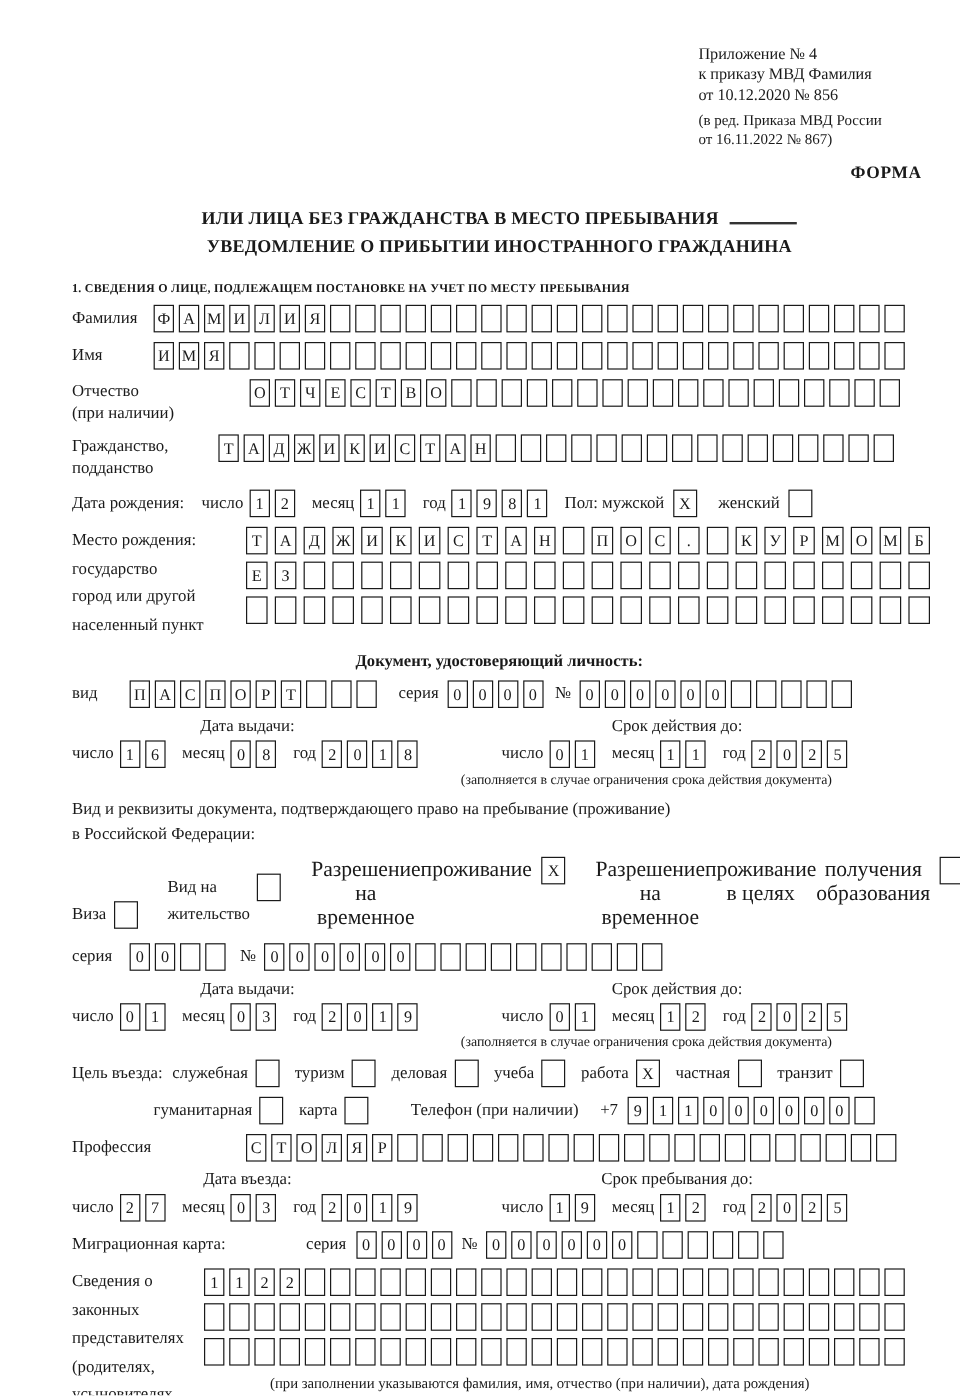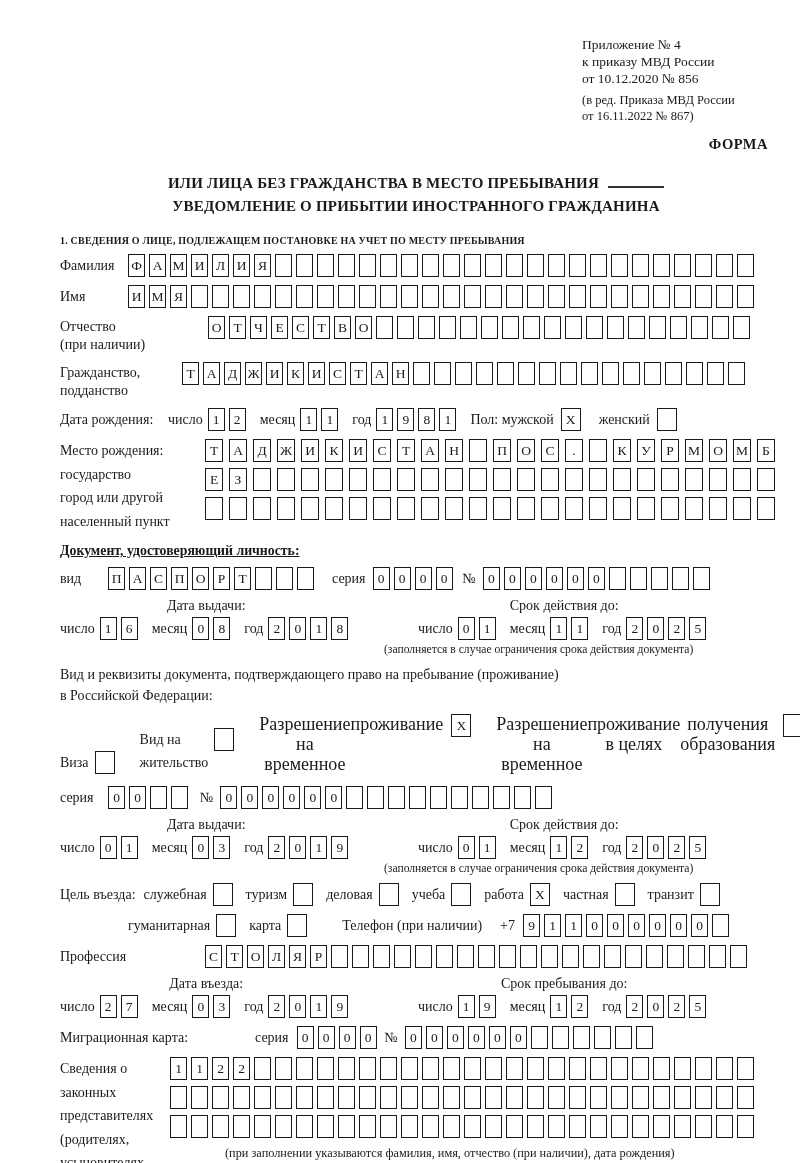--- a/index.html
+++ b/index.html
@@ -40,21 +40,21 @@
   .date-line { display:flex; align-items:center; }
   .dlbl { font-size:14px; margin:0 5px 0 10px; }
   .date-line .dlbl:first-child { margin-left:0; }
 
   .two-col { display:flex; margin-top:8px; }
   .col-left { width:358px; flex:none; }
   .fit { width:fit-content; }
   .col-head { text-align:center; font-size:14px; margin-bottom:3px; }
   .note { font-size:11.6px; margin-top:3px; margin-left:-34px; white-space:nowrap; }
 
-  .doc-heading { text-align:left; font-weight:bold; font-size:13.8px; margin-top:10px;text-decoration:underline; }
+  .doc-heading { text-align:center; font-weight:bold; font-size:13.8px; margin-top:10px; }
   .intro { font-size:14px; line-height:21px; margin-top:8px; }
 
   .options-row { display:flex; align-items:flex-end; gap:21px; margin-top:8px; }
   .opt { display:inline-flex; align-items:flex-start; }
   .opt-lbl { font-size:14px; line-height:23px; margin-right:6px; }
   .opt-lines { display:flex; flex-direction:row; text-align:center; font-size:18px; line-height:20px; margin-right:8px; }
   .purpose-opts { display:flex; align-items:center; }
   .purpose-opts .opt { margin-right:9px; }
 
   .label-col { display:flex; flex-direction:column; font-size:14px; line-height:23.5px; flex:none; }
@@ -68,21 +68,21 @@
   .sex .female { margin-left:14px; }
   .gap10 { width:10px; flex:none; }
 </style>
 </head>
 <body>
 
 <div class="page">
 
   <div class="top-right">
     <div>Приложение № 4</div>
-    <div>к приказу МВД России</div>
+    <div>к приказу МВД Фамилия</div>
     <div>от 10.12.2020 № 856</div>
     <div class="amend">
       <div>(в ред. Приказа МВД России</div>
       <div>от 16.11.2022 № 867)</div>
     </div>
   </div>
 
   <div class="forma">ФОРМА</div>
 
   <div class="title">

